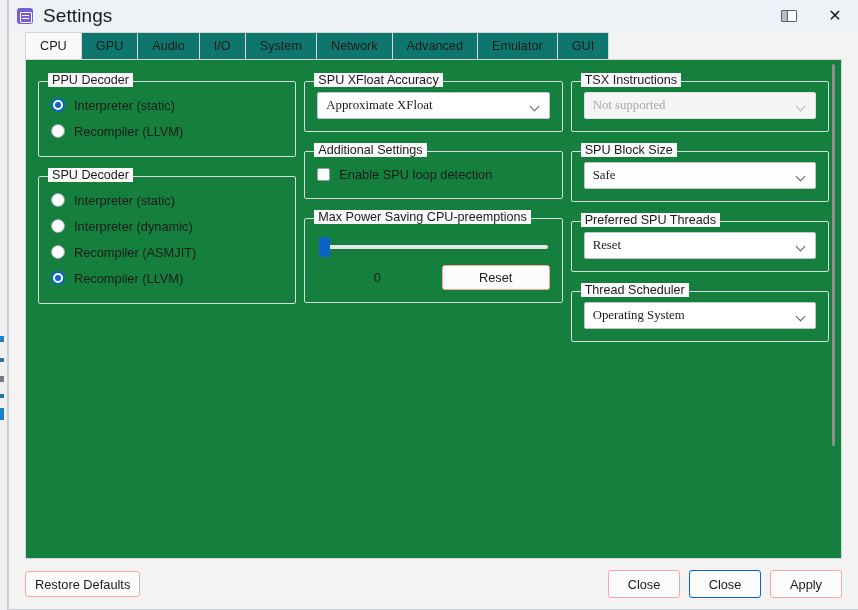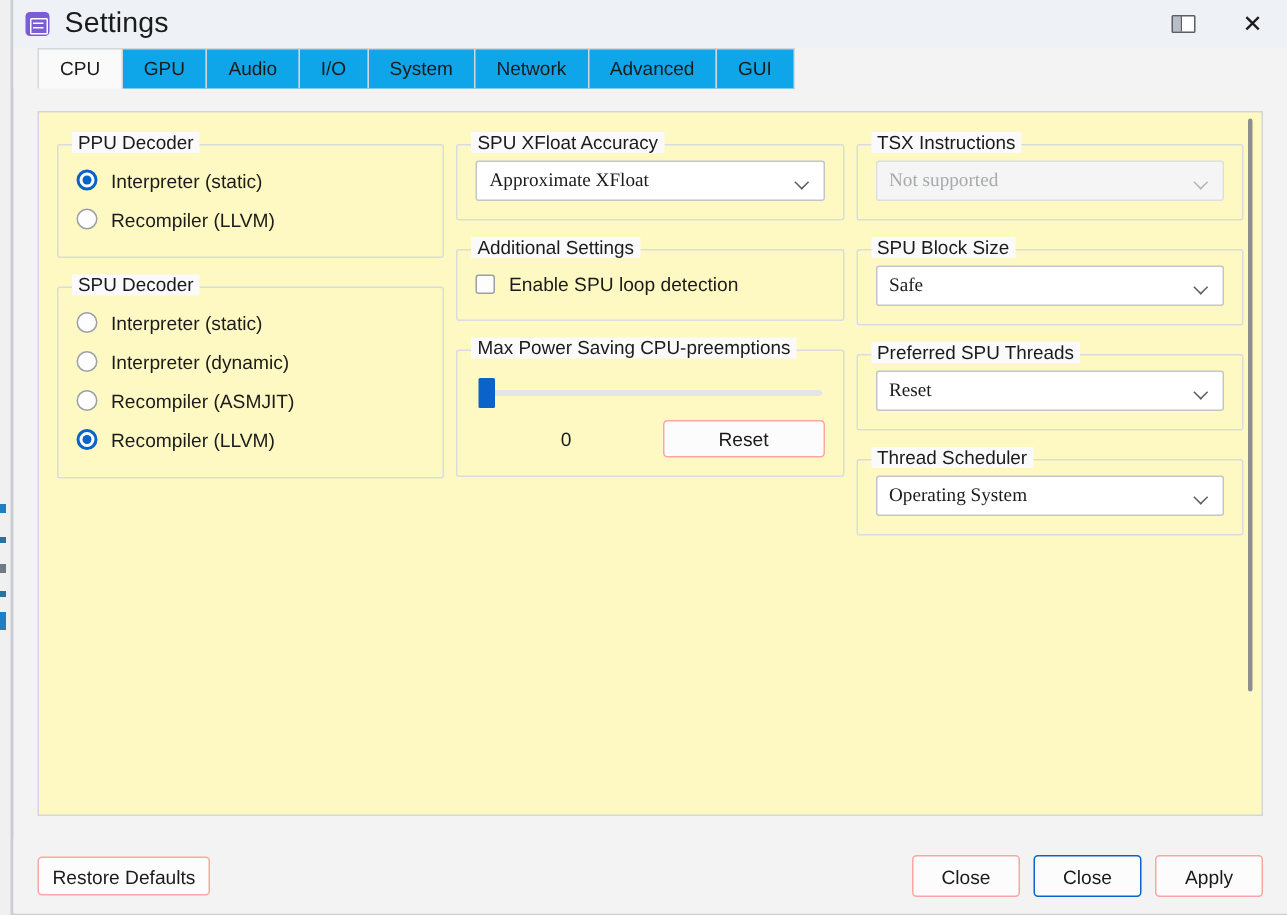--- a/index.html
+++ b/index.html
@@ -106,39 +106,39 @@
     position: relative;
     z-index: 3;
   }
   .tab {
     height: 27px;
     padding: 0 14px;
     display: flex;
     align-items: center;
     font-size: 12.7px;
     color: #1b1b1b;
-    background: #0ea5e9;
+    background: #0f766e;
     border: 1px solid #d3d6da;
     border-bottom: none;
     margin-right: -1px;
     cursor: default;
     white-space: nowrap;
   }
   .tab.active {
     background: #fafafa;
     border-color: #d3d6da;
     position: relative;
     z-index: 2;
   }
 
   
   #content {
     flex: 1;
-    margin: 15px 16px;
-    background: #fef9c3;
+    margin: 0 16px;
+    background: #15803d;
     border: 1px solid #d3d6da;
     position: relative;
     overflow: hidden;
   }
   #pane {
     position: absolute;
     inset: 0;
     padding: 8px 10px;
   }
 
@@ -416,20 +416,23 @@
     <div class="tab">
         <span>System</span>
       </div>
     <div class="tab">
         <span>Network</span>
       </div>
     <div class="tab">
         <span>Advanced</span>
       </div>
     <div class="tab">
+        <span>Emulator</span>
+      </div>
+    <div class="tab">
         <span>GUI</span>
       </div>
   </div>
 
   <div id="content">
     <div id="pane">
       <div id="cols">
 
         <div class="col" id="col1">
 

